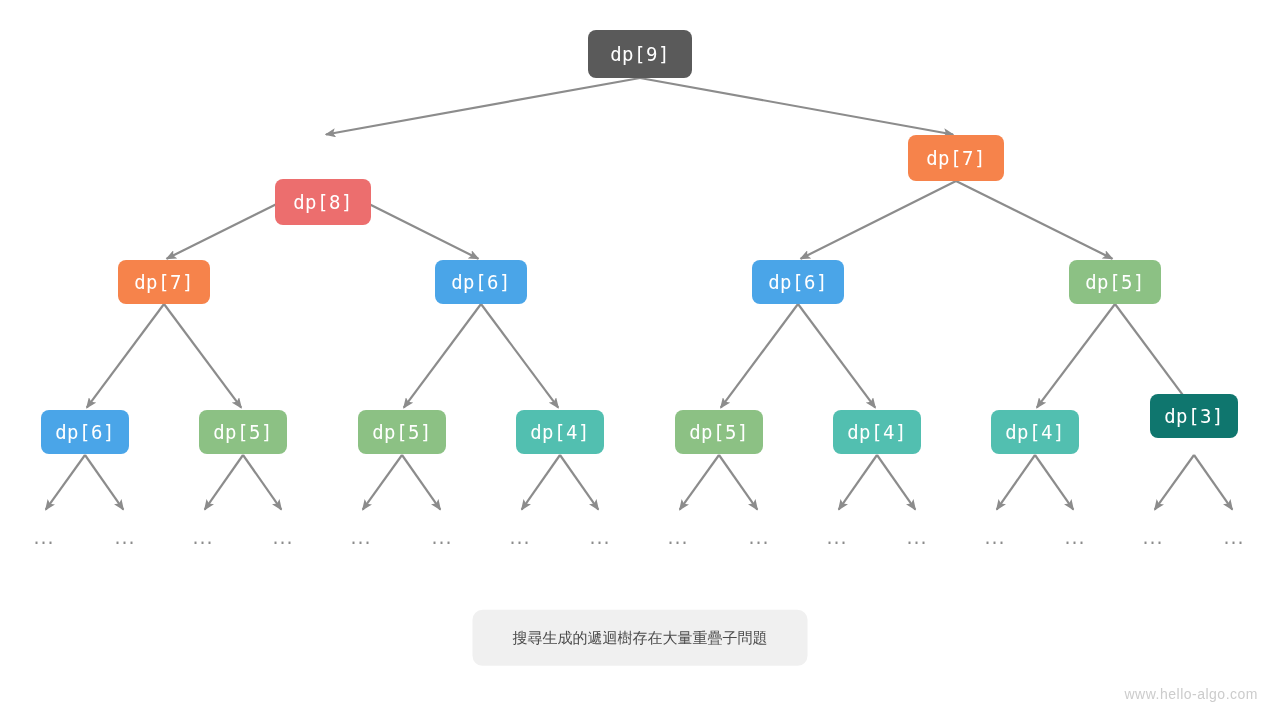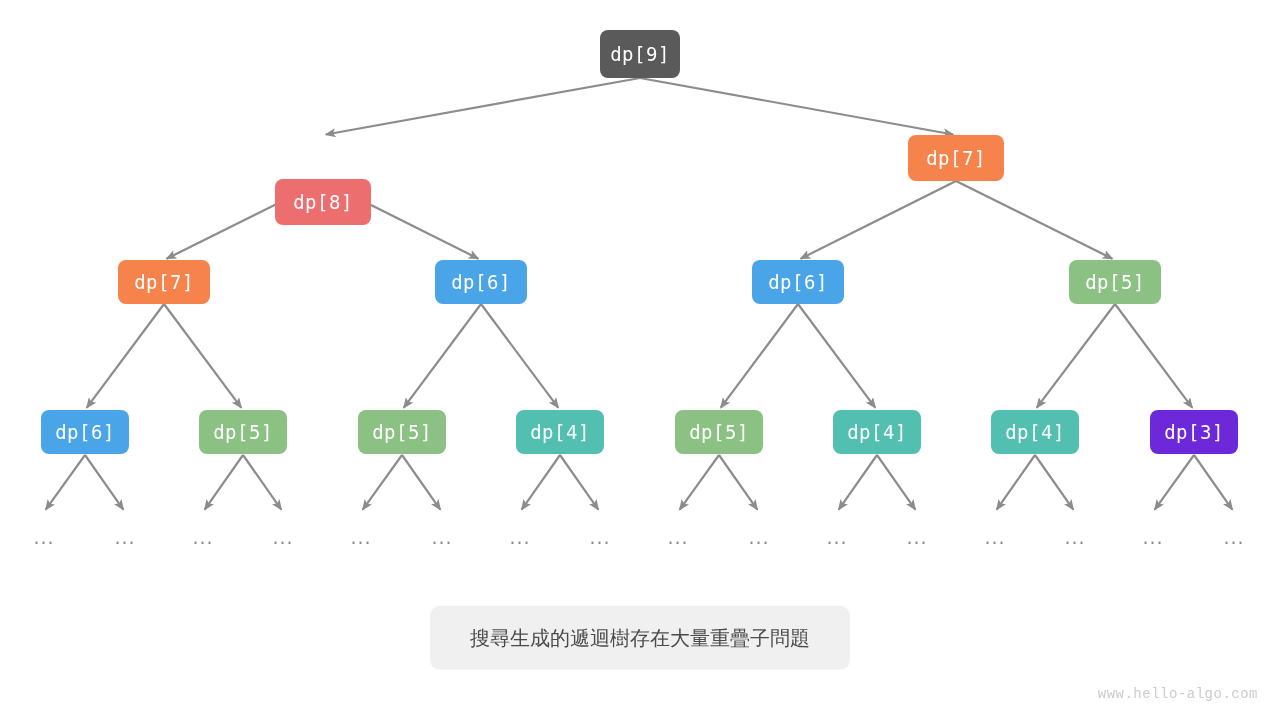--- a/index.html
+++ b/index.html
@@ -52,39 +52,39 @@
     position: absolute;
     left: 640px;
     top: 638px;
     transform: translate(-50%, -50%);
     background: #f0f0f0;
     border-radius: 10px;
     padding: 16px 40px;
     text-align: center;
     color: #4a4a4a;
     font-family: "DejaVu Sans", sans-serif;
-    font-size: 20px;
+    font-size: 15px;
     line-height: 1.62;
     white-space: nowrap;
   }
   .caption .line2 sup {
     font-size: 0.68em;
     font-weight: bold;
     vertical-align: super;
   }
   .mono-inline {
     font-family: "DejaVu Sans Mono", monospace;
     letter-spacing: 0.5px;
   }
   .watermark {
     position: absolute;
     right: 22px;
     bottom: 18px;
     color: #cccccc;
-    font-family: Liberation Mono, monospace;
+    font-family: Liberation Sans, sans-serif;
     font-size: 14px;
     letter-spacing: 0.5px;
   }
 </style>
 </head>
 <body>
 
 <div id="stage">
 
   <svg id="edges" viewBox="0 0 1280 720" xmlns="http://www.w3.org/2000/svg">
@@ -121,35 +121,35 @@
         <line x1="877" y1="455" x2="838.7232772472893" y2="509.54432992261275" stroke="#8c8c8c" stroke-width="2.2" marker-end="url(#arrowhead)"></line>
         <line x1="877" y1="455" x2="915.2767227527107" y2="509.54432992261275" stroke="#8c8c8c" stroke-width="2.2" marker-end="url(#arrowhead)"></line>
         <line x1="1035" y1="455" x2="996.7232772472893" y2="509.54432992261275" stroke="#8c8c8c" stroke-width="2.2" marker-end="url(#arrowhead)"></line>
         <line x1="1035" y1="455" x2="1073.2767227527106" y2="509.54432992261275" stroke="#8c8c8c" stroke-width="2.2" marker-end="url(#arrowhead)"></line>
         <line x1="1194" y1="455" x2="1154.75178842258" y2="509.5645868271451" stroke="#8c8c8c" stroke-width="2.2" marker-end="url(#arrowhead)"></line>
         <line x1="1194" y1="455" x2="1232.2767227527106" y2="509.54432992261275" stroke="#8c8c8c" stroke-width="2.2" marker-end="url(#arrowhead)"></line>
       </g>
   </svg>
 
   <div id="node-layer">
-      <div class="node" style="left: 640px; top: 54px; width: 80px; height: 48px; background: rgb(90, 90, 90);">dp[9]</div>
+      <div class="node" style="left: 640px; top: 54px; width: 104px; height: 48px; background: rgb(90, 90, 90);">dp[9]</div>
       <div class="node" style="left: 323px; top: 158px; width: 96px; height: 46px; background: rgb(236, 110, 110); margin-top: 44px;">dp[8]</div>
       <div class="node" style="left: 956px; top: 158px; width: 96px; height: 46px; background: rgb(246, 131, 75);">dp[7]</div>
       <div class="node" style="left: 164px; top: 282px; width: 92px; height: 44px; background: rgb(246, 131, 75);">dp[7]</div>
       <div class="node" style="left: 481px; top: 282px; width: 92px; height: 44px; background: rgb(74, 165, 232);">dp[6]</div>
       <div class="node" style="left: 798px; top: 282px; width: 92px; height: 44px; background: rgb(74, 165, 232);">dp[6]</div>
       <div class="node" style="left: 1115px; top: 282px; width: 92px; height: 44px; background: rgb(140, 193, 132);">dp[5]</div>
       <div class="node" style="left: 85px; top: 432px; width: 88px; height: 44px; background: rgb(74, 165, 232);">dp[6]</div>
       <div class="node" style="left: 243px; top: 432px; width: 88px; height: 44px; background: rgb(140, 193, 132);">dp[5]</div>
       <div class="node" style="left: 402px; top: 432px; width: 88px; height: 44px; background: rgb(140, 193, 132);">dp[5]</div>
       <div class="node" style="left: 560px; top: 432px; width: 88px; height: 44px; background: rgb(82, 191, 176);">dp[4]</div>
       <div class="node" style="left: 719px; top: 432px; width: 88px; height: 44px; background: rgb(140, 193, 132);">dp[5]</div>
       <div class="node" style="left: 877px; top: 432px; width: 88px; height: 44px; background: rgb(82, 191, 176);">dp[4]</div>
       <div class="node" style="left: 1035px; top: 432px; width: 88px; height: 44px; background: rgb(82, 191, 176);">dp[4]</div>
-      <div class="node" style="left: 1194px; top: 432px; width: 88px; height: 44px; background: #6d28d9;">dp[3]</div>
+      <div class="node" style="left: 1194px; top: 416px; width: 88px; height: 44px; background: #0f766e;">dp[3]</div>
     </div>
 
   <div id="ellipsis-layer">
       <div class="ellipsis" style="left: 44px; top: 537px;">...</div>
       <div class="ellipsis" style="left: 125px; top: 537px;">...</div>
       <div class="ellipsis" style="left: 203px; top: 537px;">...</div>
       <div class="ellipsis" style="left: 283px; top: 537px;">...</div>
       <div class="ellipsis" style="left: 361px; top: 537px;">...</div>
       <div class="ellipsis" style="left: 442px; top: 537px;">...</div>
       <div class="ellipsis" style="left: 520px; top: 537px;">...</div>

